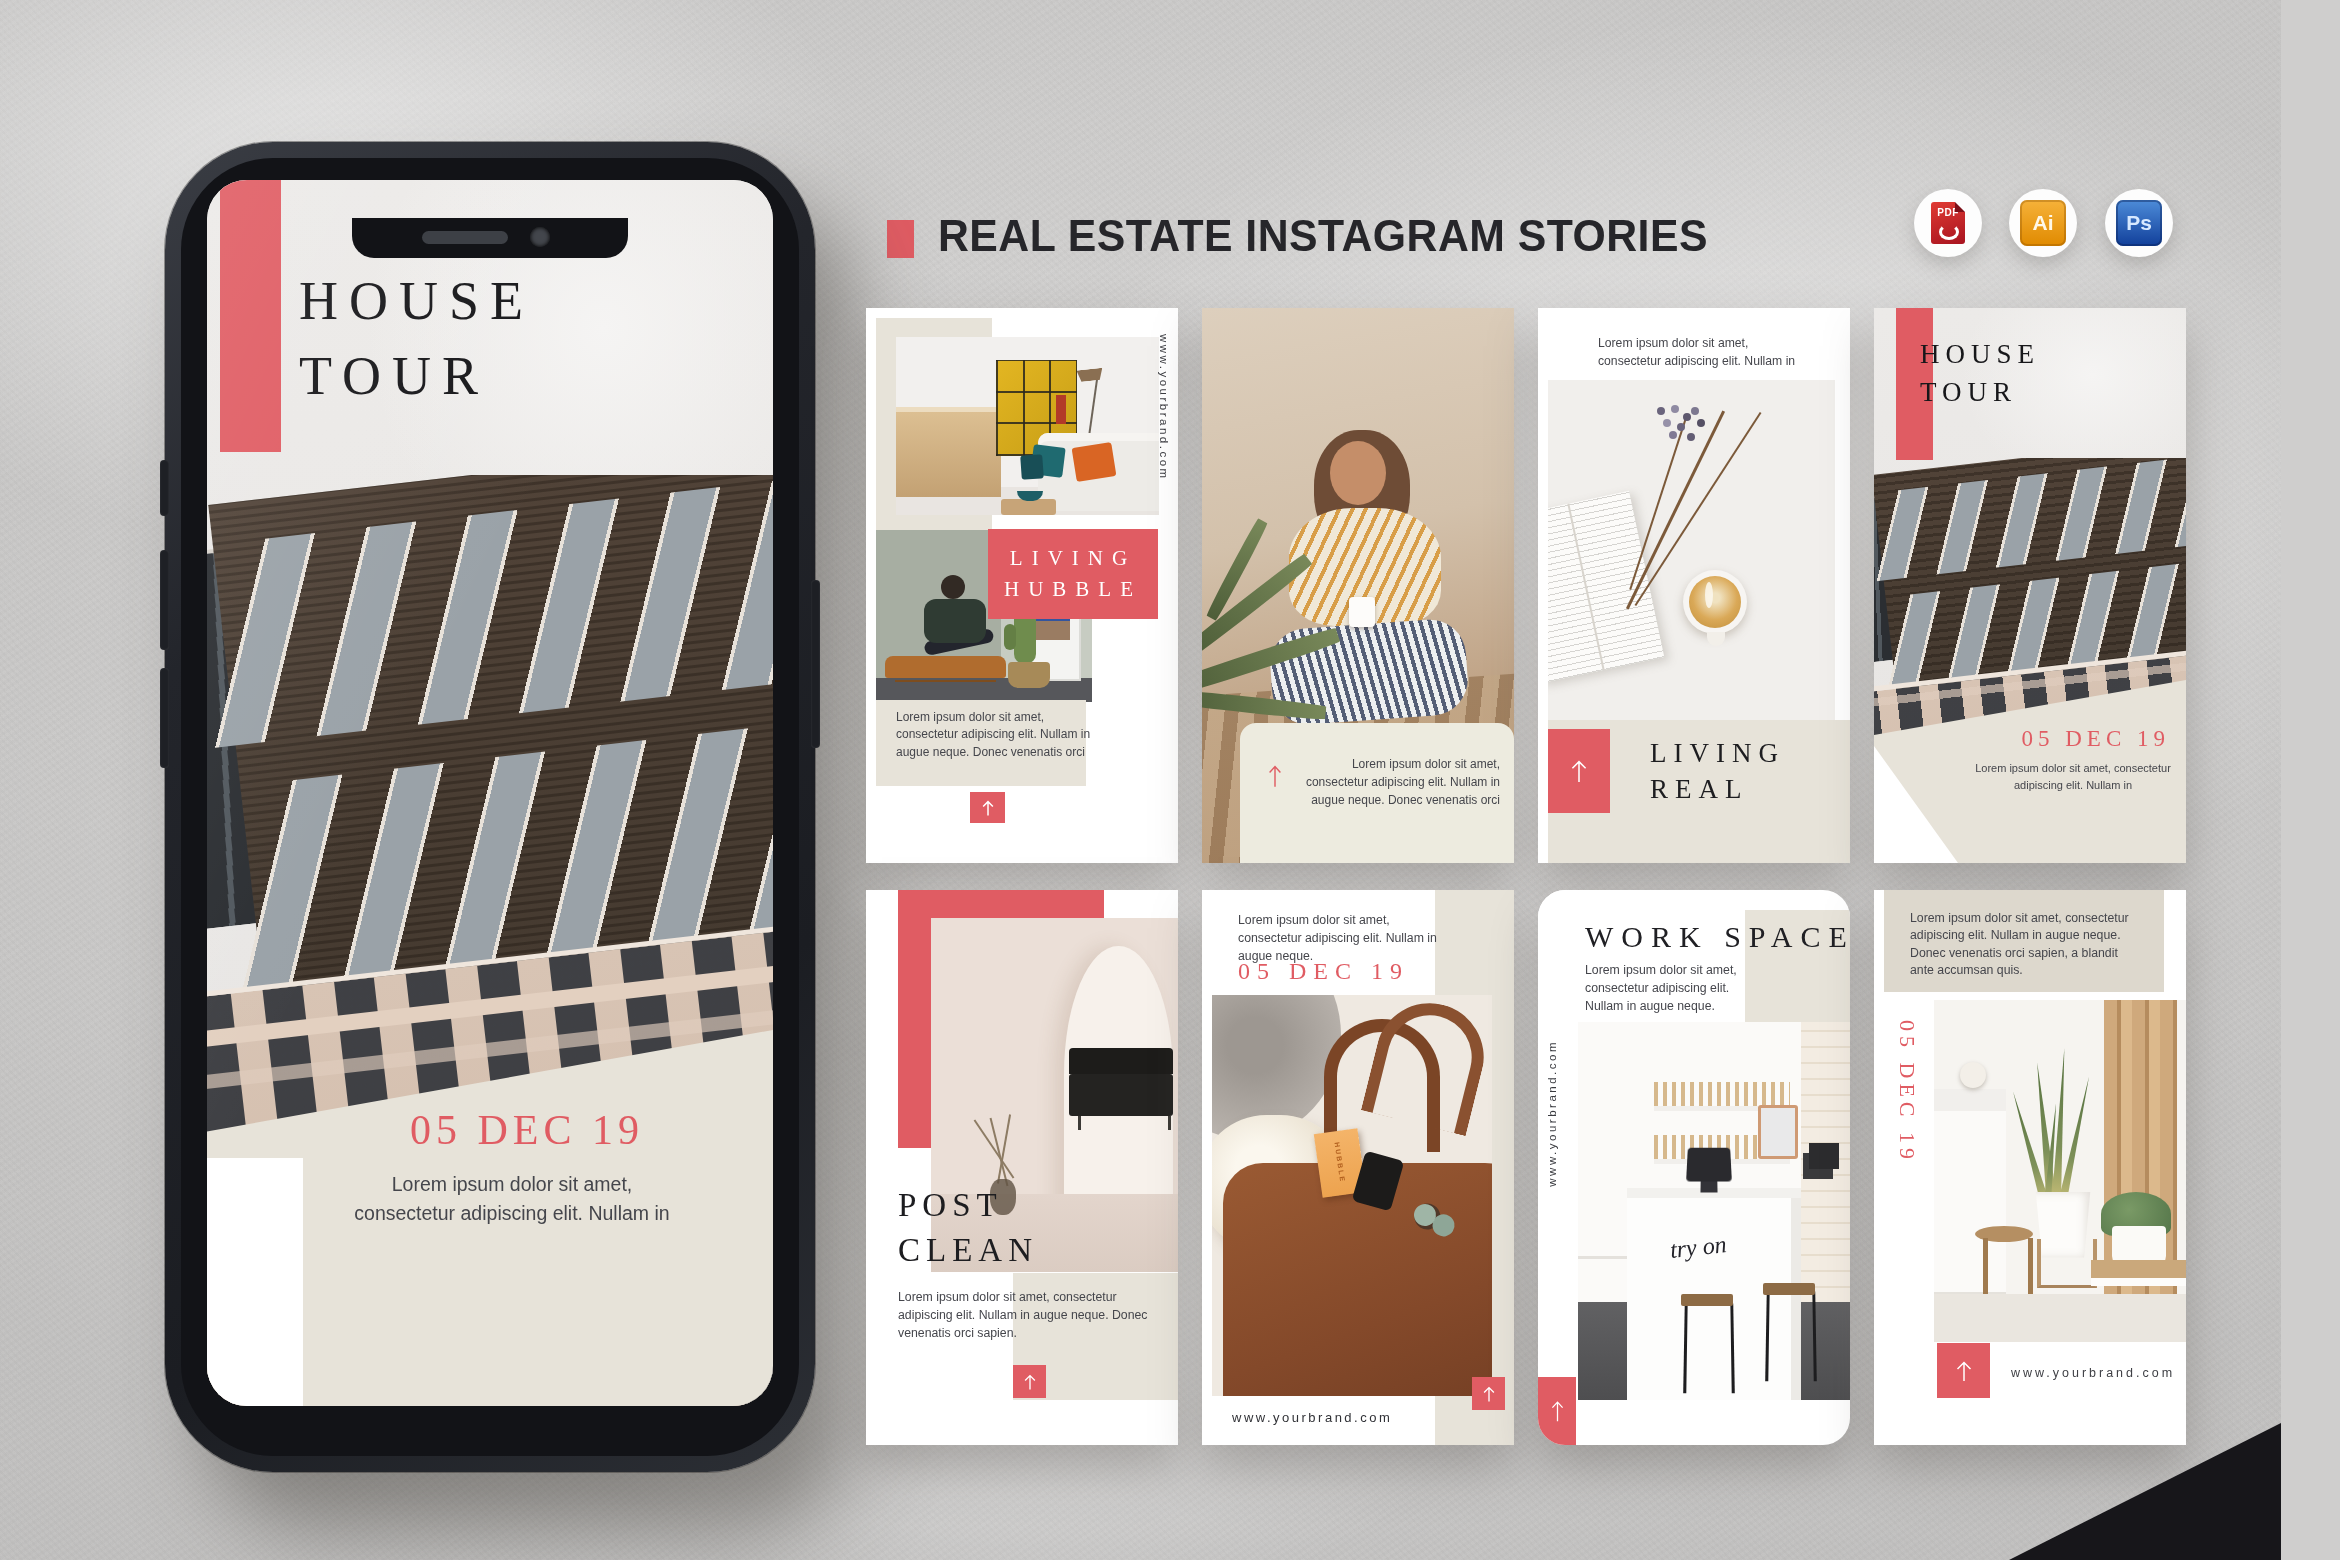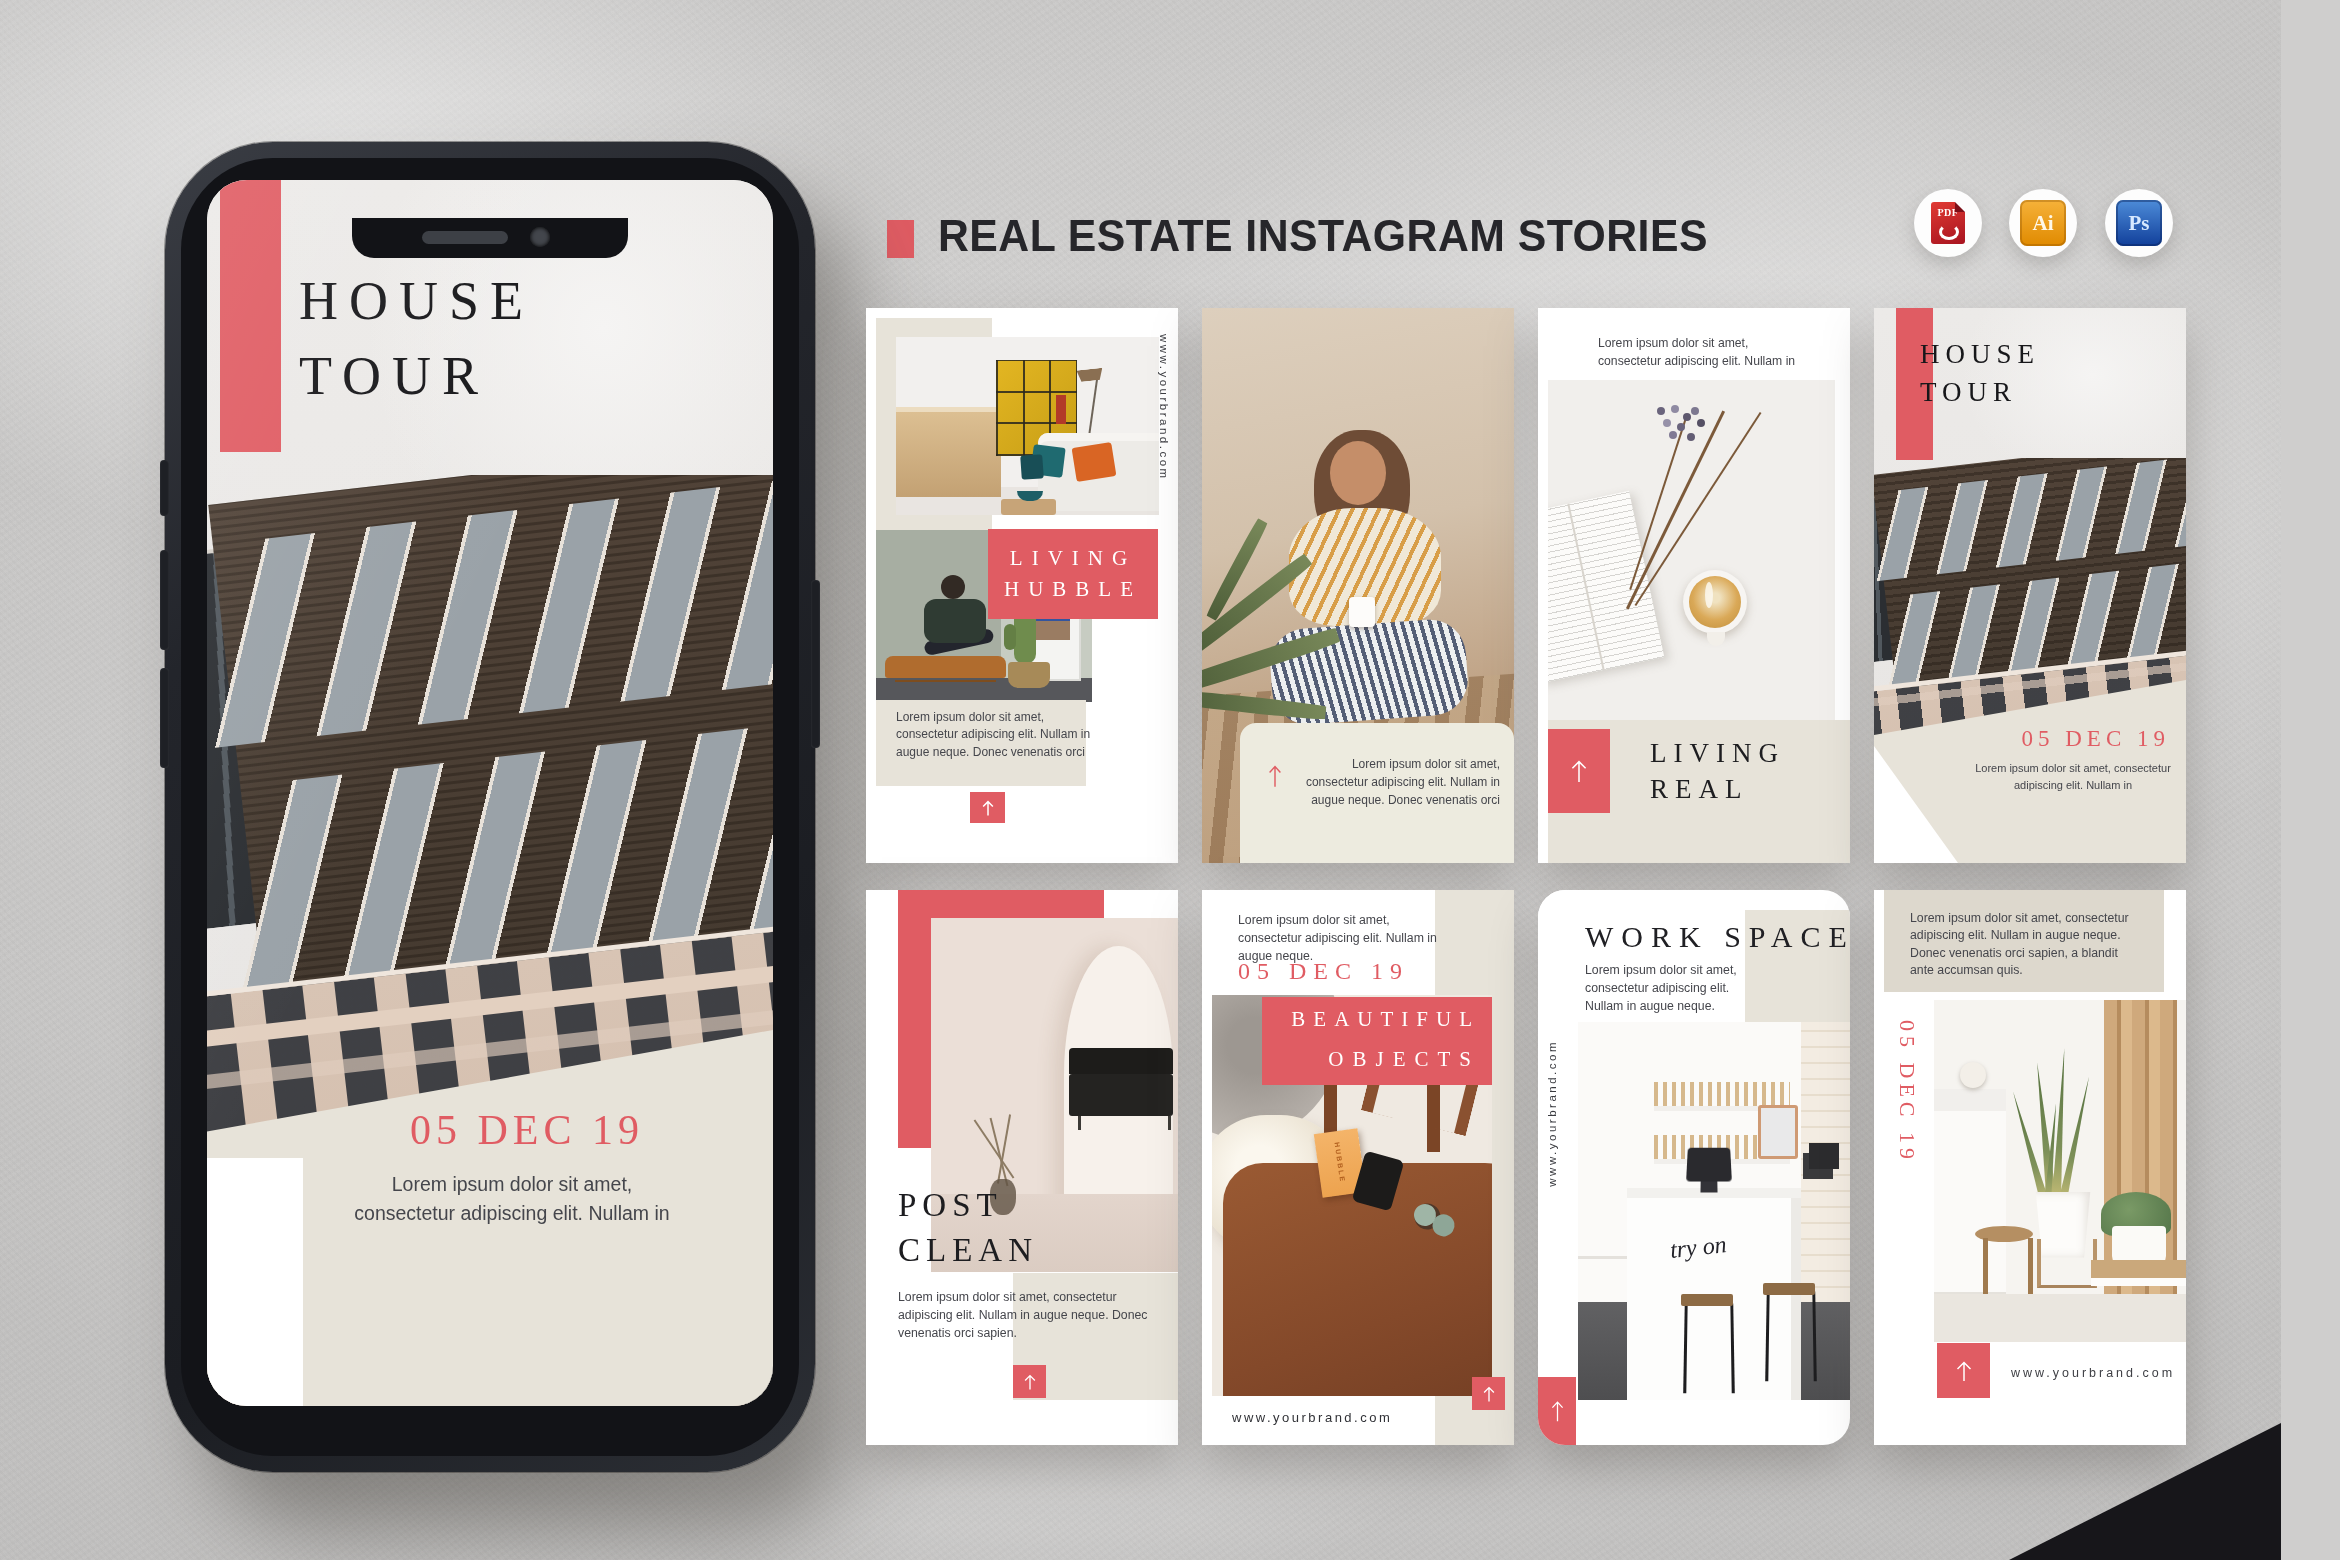--- a/index.html
+++ b/index.html
@@ -15,21 +15,21 @@
       linear-gradient(180deg,#dedddc,#d7d6d5);}
   .abs{position:absolute;}
   :root{
     --accent:#e05c63;--beige:#e7e3d9;--beige2:#ddd8cd;--ink:#1d1d20;--body:#45464c;--card:#ffffff;
   }
   
   .hdr-sq{left:887px;top:220px;width:27px;height:38px;background:var(--accent);}
   .hdr-title{left:938px;top:210px;font-size:45px;font-weight:700;color:#26262a;letter-spacing:.5px;
     transform:scaleX(.95);transform-origin:left center;white-space:nowrap;}
   .fmt-circle{width:68px;height:68px;border-radius:50%;background:#fdfdfd;box-shadow:0 8px 18px rgba(90,88,85,.25);
-    display:flex;align-items:center;justify-content:center;top:189px;font-family:Liberation Serif, serif;}
+    display:flex;align-items:center;justify-content:center;top:189px;}
   .fmt-pdf{left:1914px;} .fmt-ai{left:2009px;} .fmt-ps{left:2105px;}
   .pdf-page{width:34px;height:42px;background:linear-gradient(160deg,#e03a33,#a81420);border-radius:3px;position:relative;
     display:flex;align-items:flex-start;justify-content:center;}
   .pdf-fold{position:absolute;top:0;right:0;width:0;height:0;border-top:10px solid #fdfdfd;border-left:10px solid #7c0f18;}
   .pdf-label{margin-top:5px;font-size:10px;font-weight:700;color:#fff;letter-spacing:.5px;}
   .pdf-swirl{position:absolute;bottom:4px;left:8px;width:14px;height:10px;border:3px solid #fff;border-radius:50%;border-top-color:transparent;}
   .sq-app{width:46px;height:46px;border-radius:7px;display:flex;align-items:center;justify-content:center;
     font-size:21px;font-weight:700;}
   .ai-app{background:linear-gradient(180deg,#f6b23a,#e08a00);color:#fff8e8;box-shadow:inset 0 0 0 2px rgba(140,80,0,.35);}
   .ps-app{background:linear-gradient(180deg,#4d8cd9,#113f9a);color:#d7e9ff;box-shadow:inset 0 0 0 2px rgba(10,35,90,.45);}
@@ -463,24 +463,20 @@
       <div class="f-scarf"></div>
       <div class="f-bag"></div>
       <div class="f-handle1"></div>
       <div class="f-handle2"></div>
       <div class="f-cardbox">
           <span>HUBBLE</span>
         </div>
       <div class="f-phone"></div>
       <div class="f-glasses"></div>
     </div>
-    <div class="abs f-banner serif">
-      <div class="l1">BEAUTIFUL</div>
-      <div class="l2">OBJECTS</div>
-    </div>
     <div class="btn-sq f-btn">
       <svg class="arr" width="16" height="18" viewBox="0 0 20 24">
           <path d="M10 22 V4 M3.5 10 L10 3.5 L16.5 10" fill="none" stroke="currentColor" stroke-width="1.8"></path>
         </svg>
     </div>
     <div class="abs f-site">www.yourbrand.com</div>
   </div>
 
   <div class="card" style="left:1538px;top:890px;border-radius:27px;">
     <div class="abs g-beige"></div>

